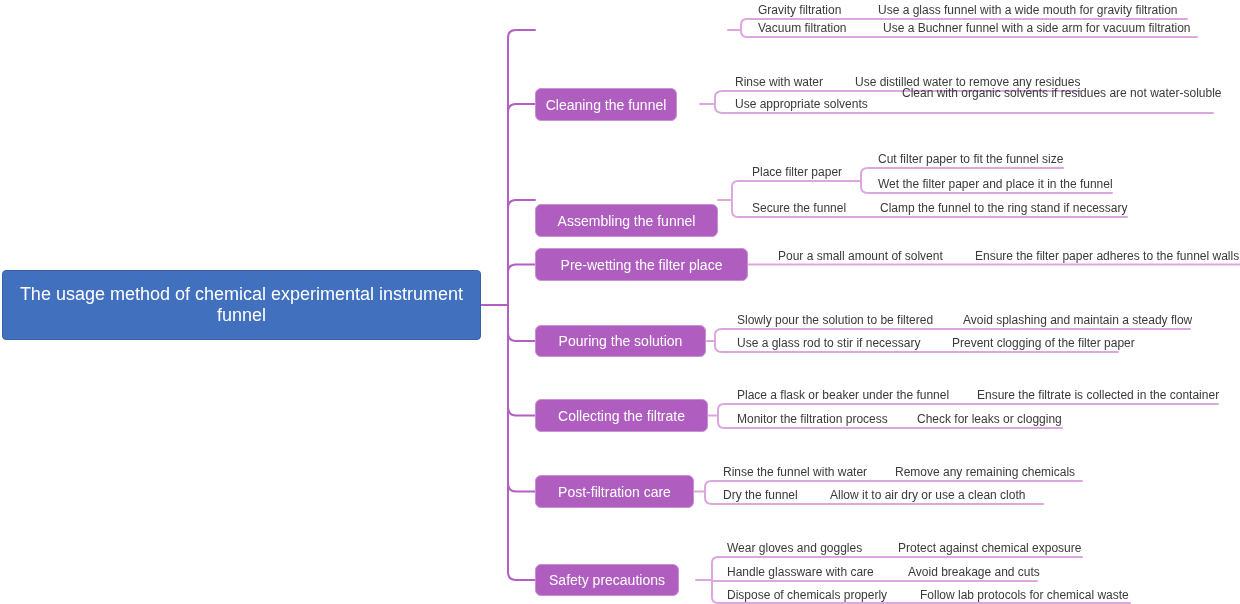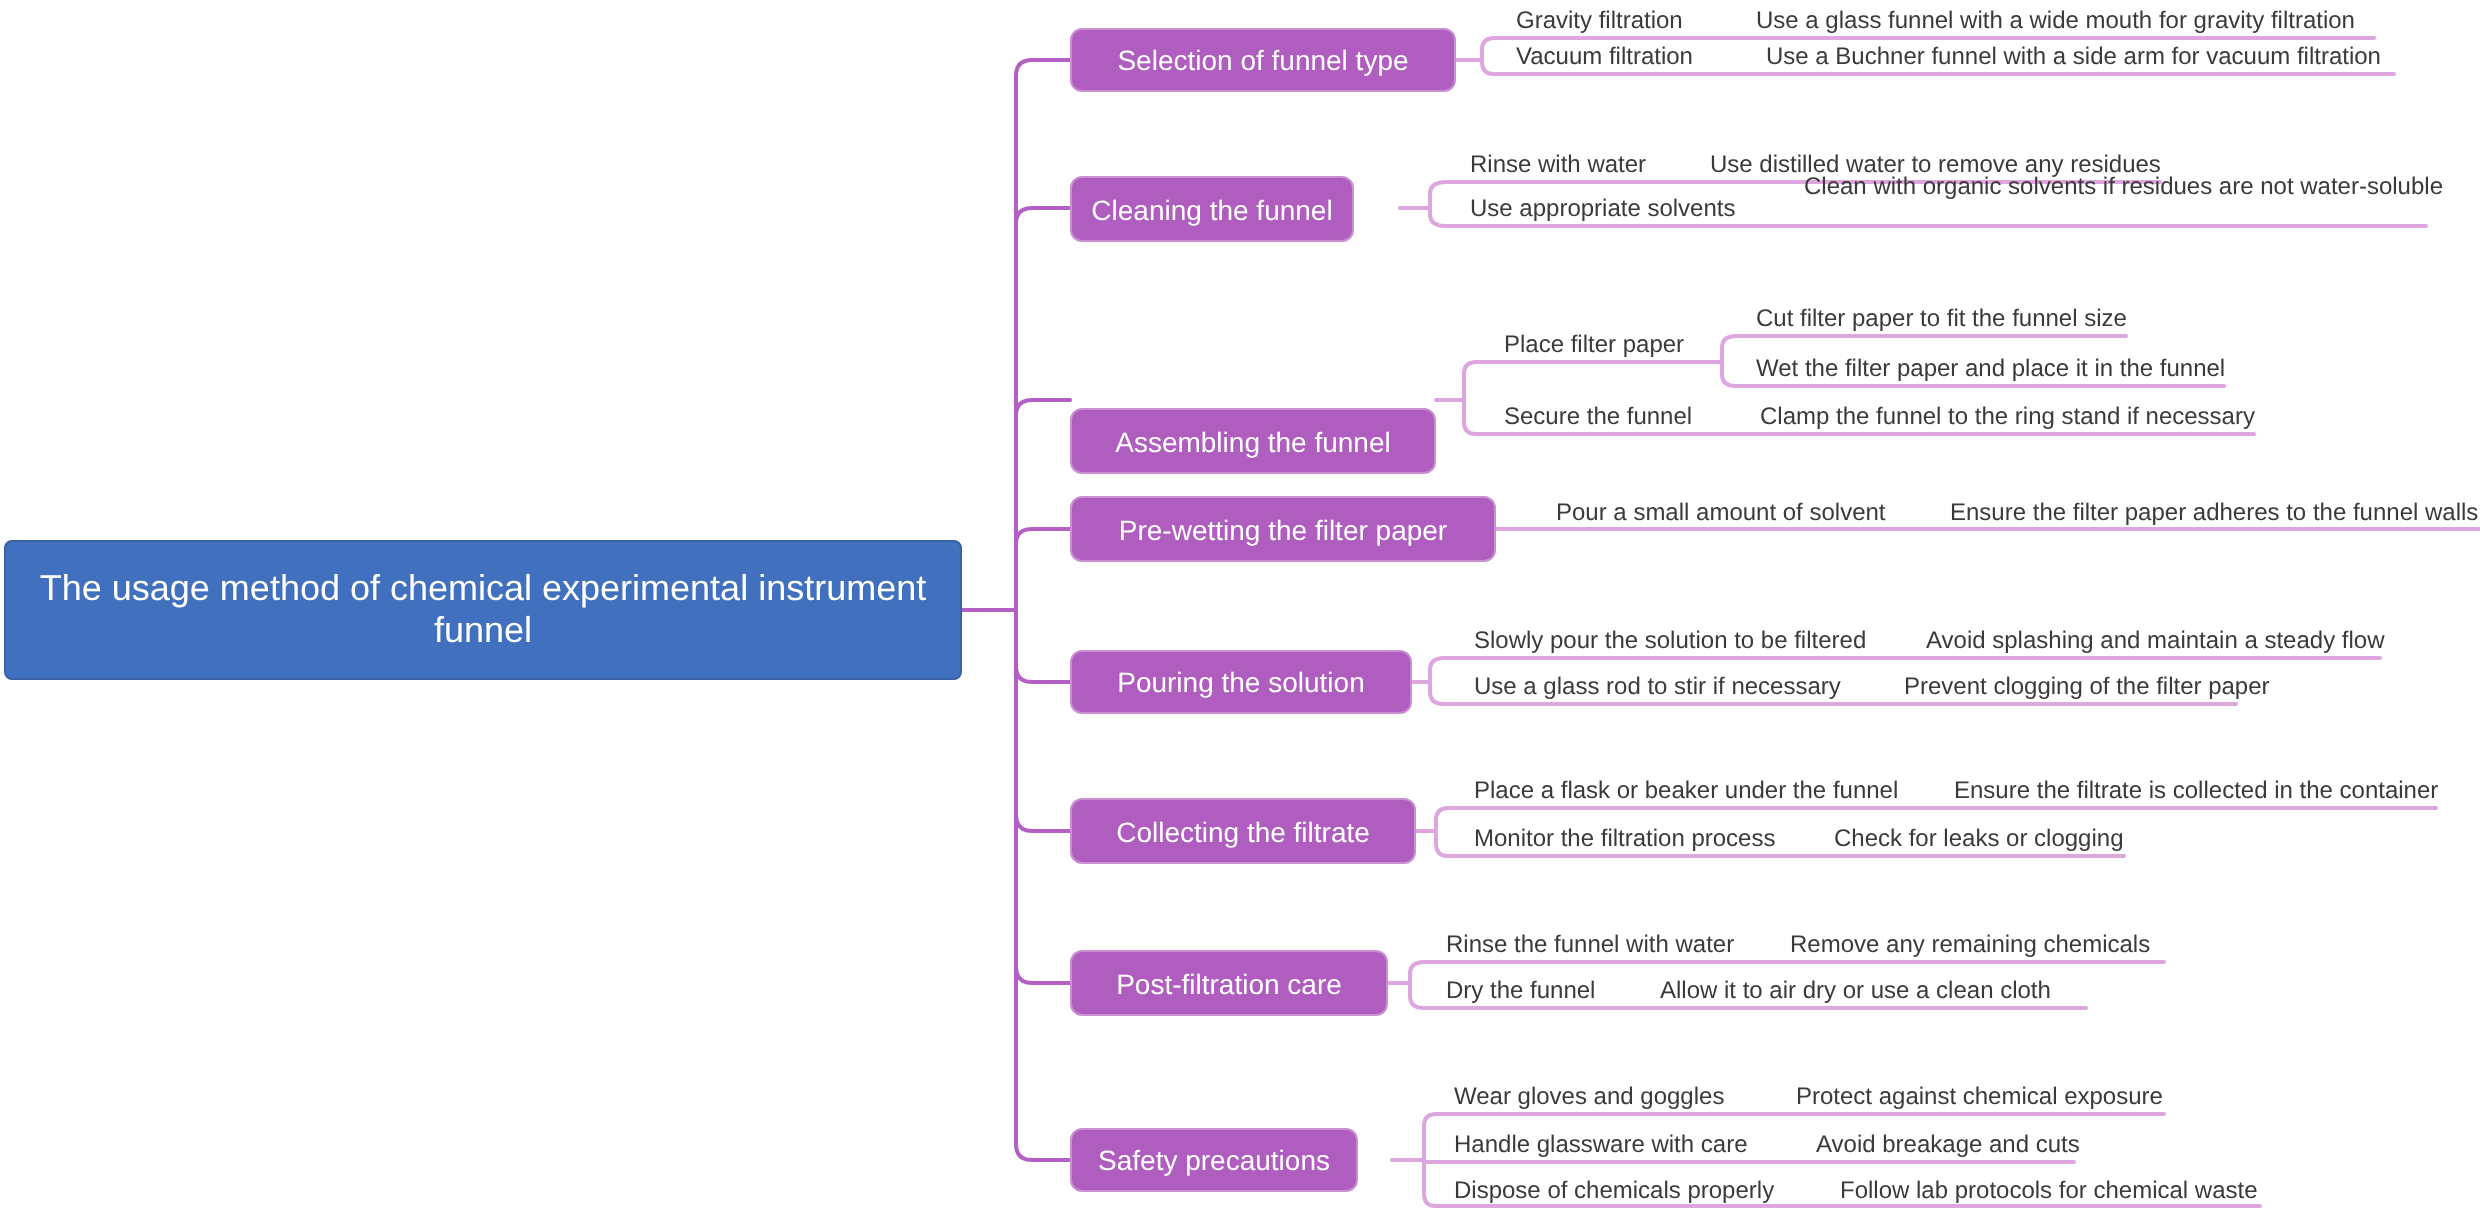--- a/index.html
+++ b/index.html
@@ -94,24 +94,23 @@
 
     <path class="twig" d="M696,580 H712"></path>
     <path class="twig" d="M718,557 Q712,557 712,563 V597 Q712,603 718,603"></path>
     <path class="twig" d="M718,557 H1082"></path>
     <path class="twig" d="M712,581 H1037"></path>
     <path class="twig" d="M718,603 H1130"></path>
   </svg>
 
   <div class="root-node">The usage method of chemical experimental instrument funnel</div>
 
-  <div class="branch" style="top:14px;width:193px;height:32px;">Selection of funnel type</div>
   <div class="branch" style="top:88px;width:142px;height:33px;">Cleaning the funnel</div>
   <div class="branch" style="top:184px;width:183px;height:33px;margin-top:20px;">Assembling the funnel</div>
-  <div class="branch" style="top:248px;width:213px;height:33px;">Pre-wetting the filter paper</div>
+  <div class="branch" style="top:248px;width:213px;height:33px;">Pre-wetting the filter place</div>
   <div class="branch" style="top:325px;width:171px;height:32px;">Pouring the solution</div>
   <div class="branch" style="top:399px;width:173px;height:33px;text-align:right;">Collecting the filtrate</div>
   <div class="branch" style="top:475px;width:159px;height:33px;">Post-filtration care</div>
   <div class="branch" style="top:564px;width:144px;height:32px;">Safety precautions</div>
 
   <div class="leaf" style="left:758px;top:3px;">Gravity filtration</div>
   <div class="leaf" style="left:878px;top:3px;">Use a glass funnel with a wide mouth for gravity filtration</div>
   <div class="leaf" style="left:758px;top:21px;">Vacuum filtration</div>
   <div class="leaf" style="left:883px;top:21px;">Use a Buchner funnel with a side arm for vacuum filtration</div>
 

